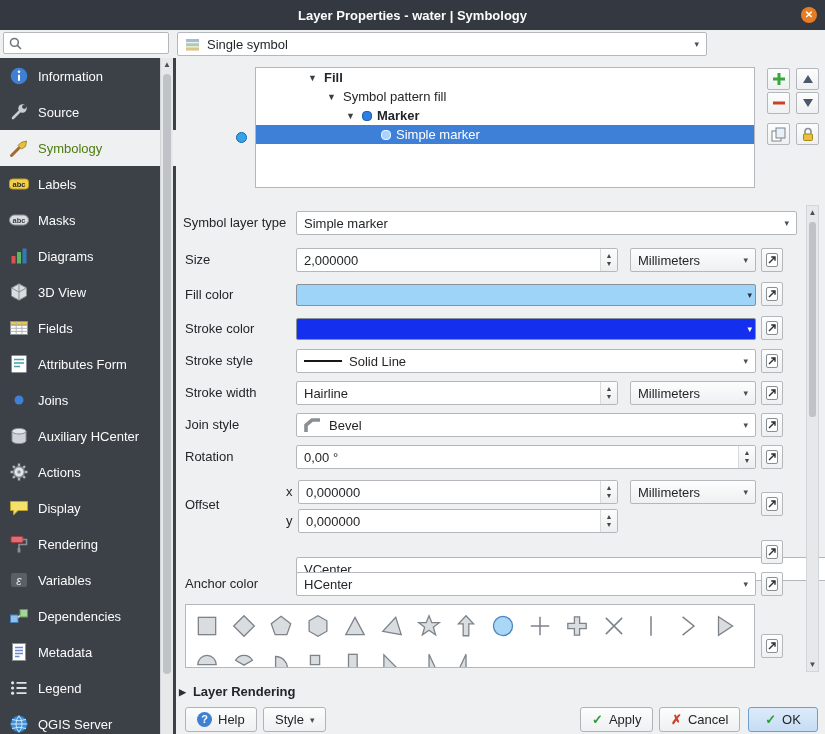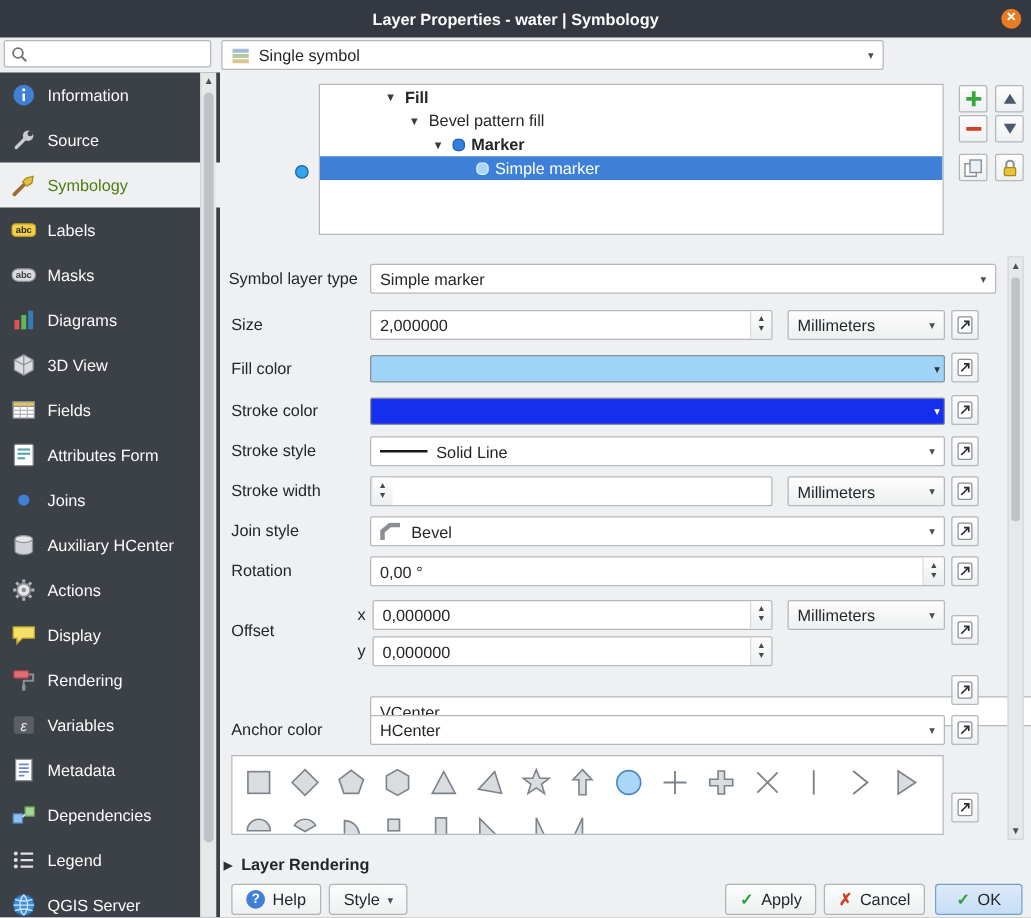--- a/index.html
+++ b/index.html
@@ -236,35 +236,35 @@
           <svg width="20" height="20" viewBox="0 0 20 20">
             <rect x="2" y="3" width="16" height="14" rx="2" fill="#5a5f66"></rect>
             <text x="10" y="14.5" font-size="12" font-style="italic" text-anchor="middle" fill="#e8eaec">ε</text>
           </svg>
         </span>
         <span>Variables</span>
       </div>
       <div class="sb-item">
         <span class="sb-icon">
           <svg width="20" height="20" viewBox="0 0 20 20">
-            <rect x="3.5" y="1.5" width="13" height="17" fill="#fff" stroke="#8a8f94"></rect>
-            <path d="M6 5.5 H14 M6 8.5 H14 M6 11.5 H14 M6 14.5 H10.5" stroke="#6b89c9" stroke-width="1.4"></path>
-          </svg>
-        </span>
-        <span>Metadata</span>
-      </div>
-      <div class="sb-item">
-        <span class="sb-icon">
-          <svg width="20" height="20" viewBox="0 0 20 20">
             <rect x="1.5" y="9" width="7.5" height="7.5" fill="#8fc1ef" stroke="#4a7fb5"></rect>
             <rect x="11" y="3.5" width="7.5" height="7.5" fill="#a6d59a" stroke="#5c9b4a"></rect>
             <path d="M9 11.5 L11 9.5" stroke="#dfe2e5" stroke-width="1.6"></path>
           </svg>
         </span>
         <span>Dependencies</span>
+      </div>
+      <div class="sb-item">
+        <span class="sb-icon">
+          <svg width="20" height="20" viewBox="0 0 20 20">
+            <rect x="3.5" y="1.5" width="13" height="17" fill="#fff" stroke="#8a8f94"></rect>
+            <path d="M6 5.5 H14 M6 8.5 H14 M6 11.5 H14 M6 14.5 H10.5" stroke="#6b89c9" stroke-width="1.4"></path>
+          </svg>
+        </span>
+        <span>Metadata</span>
       </div>
       <div class="sb-item">
         <span class="sb-icon">
           <svg width="20" height="20" viewBox="0 0 20 20">
             <g fill="#dfe2e5">
               <circle cx="3.6" cy="4.8" r="1.6"></circle>
               <circle cx="3.6" cy="10" r="1.6"></circle>
               <circle cx="3.6" cy="15.2" r="1.6"></circle>
             </g>
             <path d="M7.5 4.8 H17.5 M7.5 10 H17.5 M7.5 15.2 H17.5" stroke="#dfe2e5" stroke-width="1.8"></path>
@@ -300,21 +300,21 @@
   </div>
 
   <div class="preview-dot"></div>
   <div class="tree-box" id="symbol-tree">
       <div class="tree-row" style="padding-left: 50px;">
         <span class="tarrow">▼</span>
         <span class="bold">Fill</span>
       </div>
       <div class="tree-row" style="padding-left: 69px;">
         <span class="tarrow">▼</span>
-        <span>Bevel pattern fill</span>
+        <span>Symbol pattern fill</span>
       </div>
       <div class="tree-row" style="padding-left: 88px;">
         <span class="tarrow">▼</span>
         <span class="tdot"></span>
         <span class="bold">Marker</span>
       </div>
       <div class="tree-row selected" style="padding-left: 107px;">
         <span class="tarrow"></span>
         <span class="tdot"></span>
         <span>Simple marker</span>
@@ -385,20 +385,21 @@
 
   <span class="flabel" style="top:353px">Stroke style</span>
   <div class="combo" style="left:296px;top:349px;width:460px">
     <span class="line-sample"></span>
     <span>Solid Line</span>
     <span class="arrow">▾</span>
   </div>
 
   <span class="flabel" style="top:385px">Stroke width</span>
   <div class="spin" style="left:296px;top:381px;width:322px">
+    <span class="val">Hairline</span>
     <span class="arrows">
         <span>▲</span>
         <span>▼</span>
       </span>
   </div>
   <div class="combo btnish" style="left:630px;top:381px;width:126px">
     <span>Millimeters</span>
     <span class="arrow">▾</span>
   </div>
 

